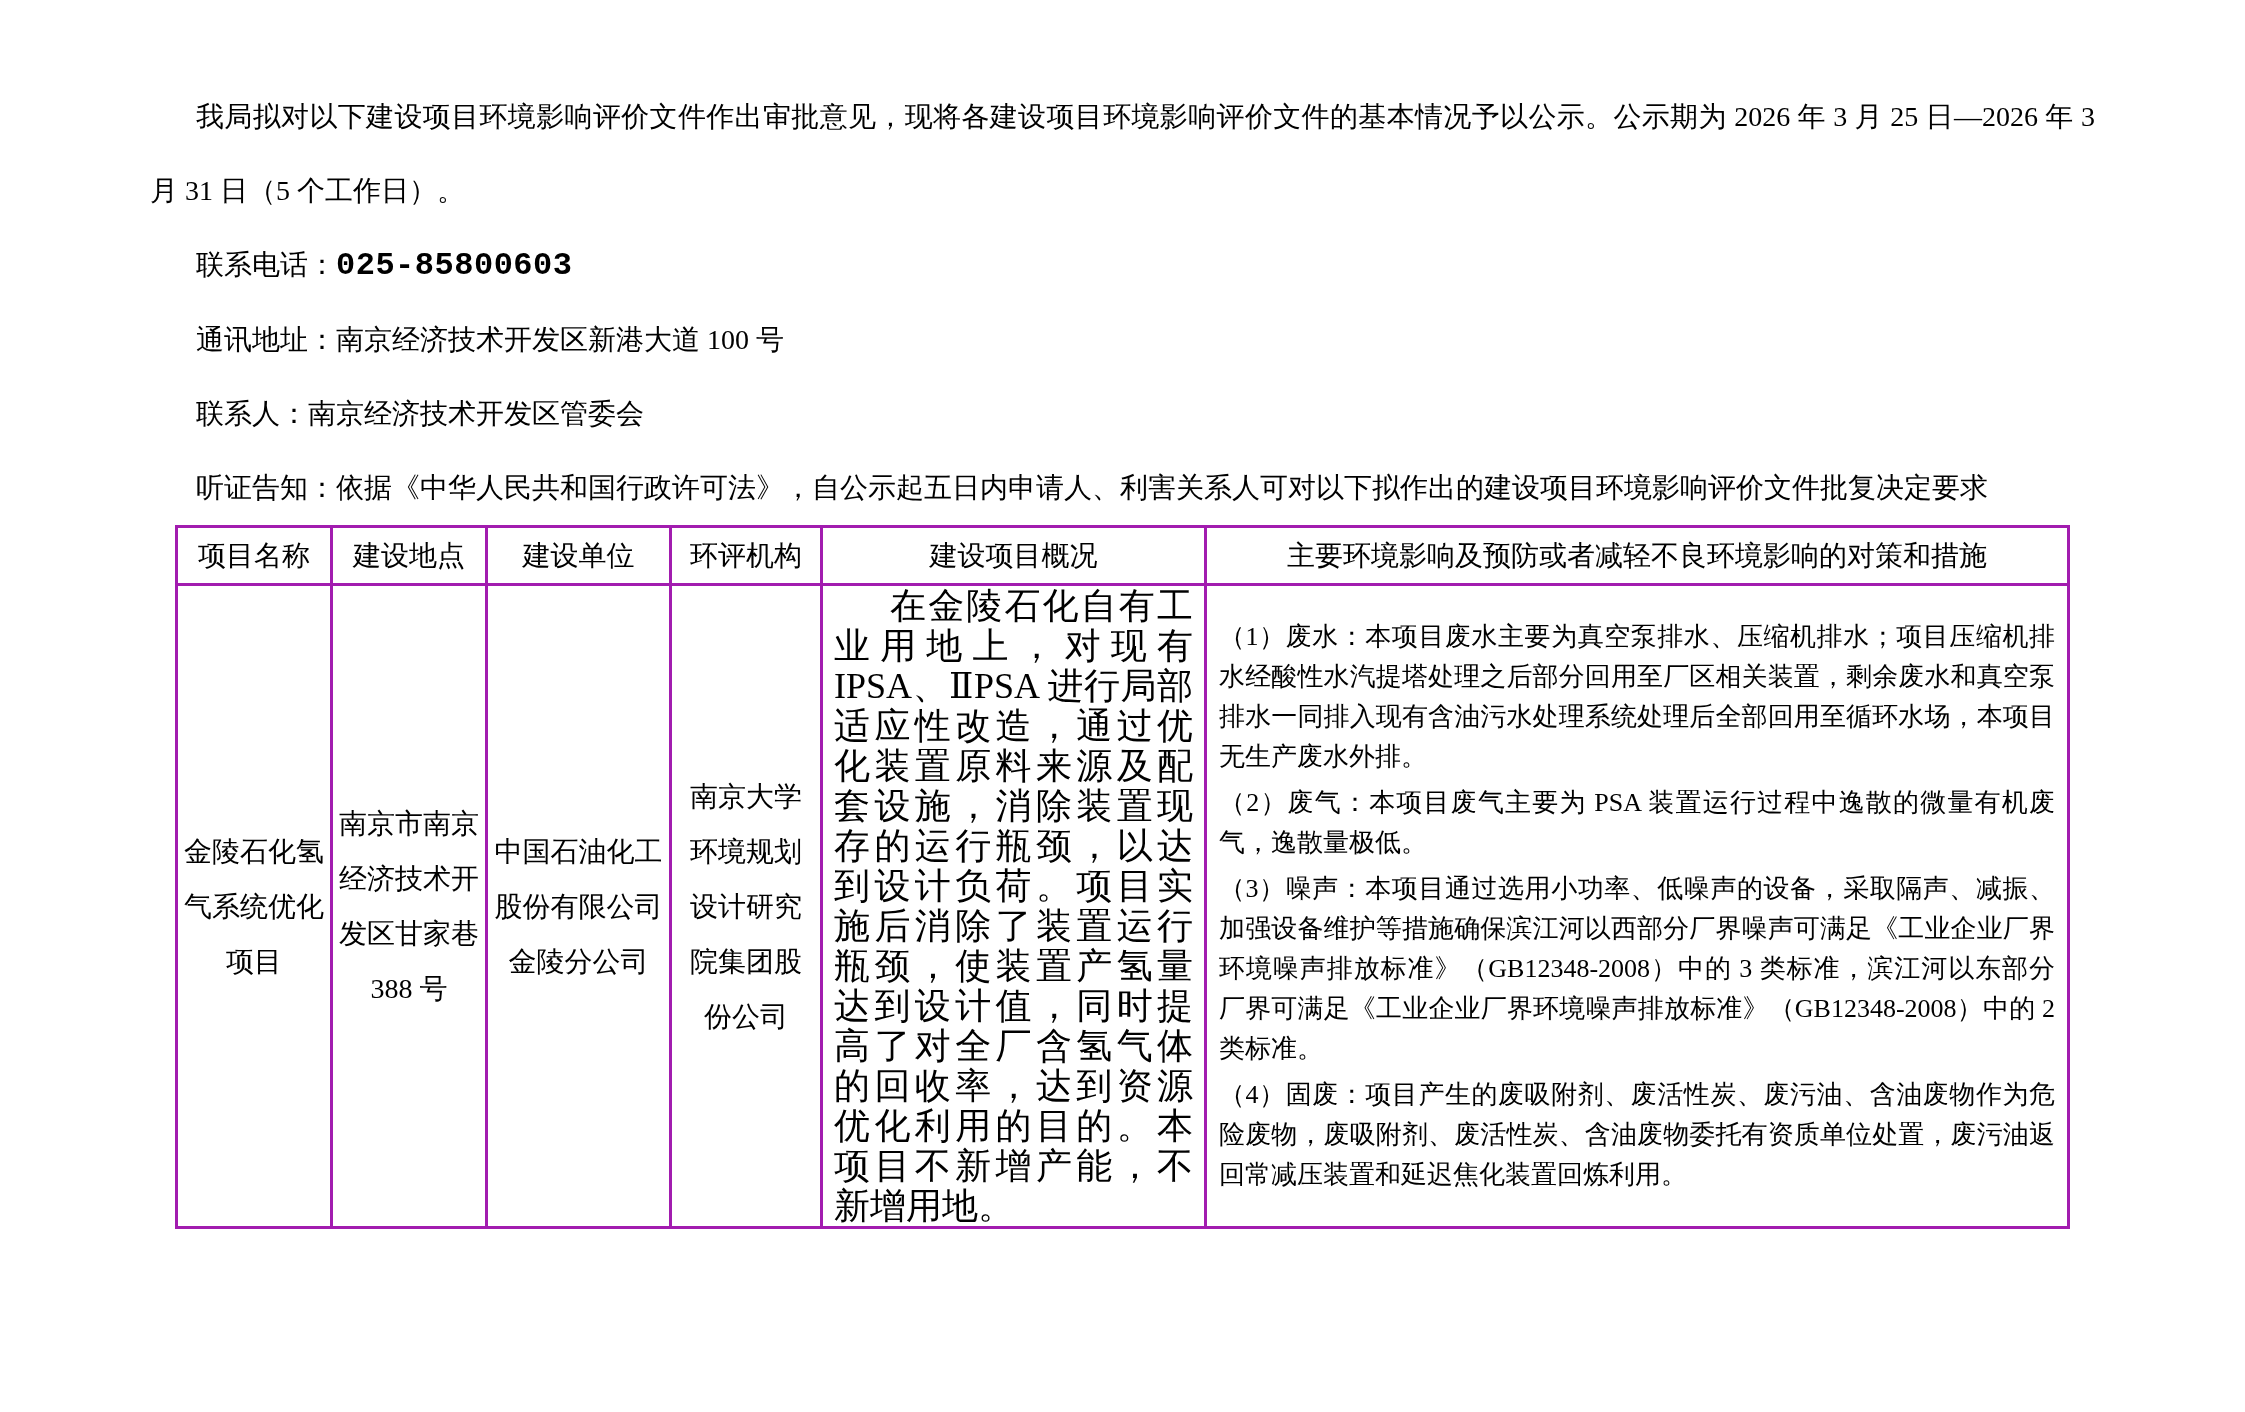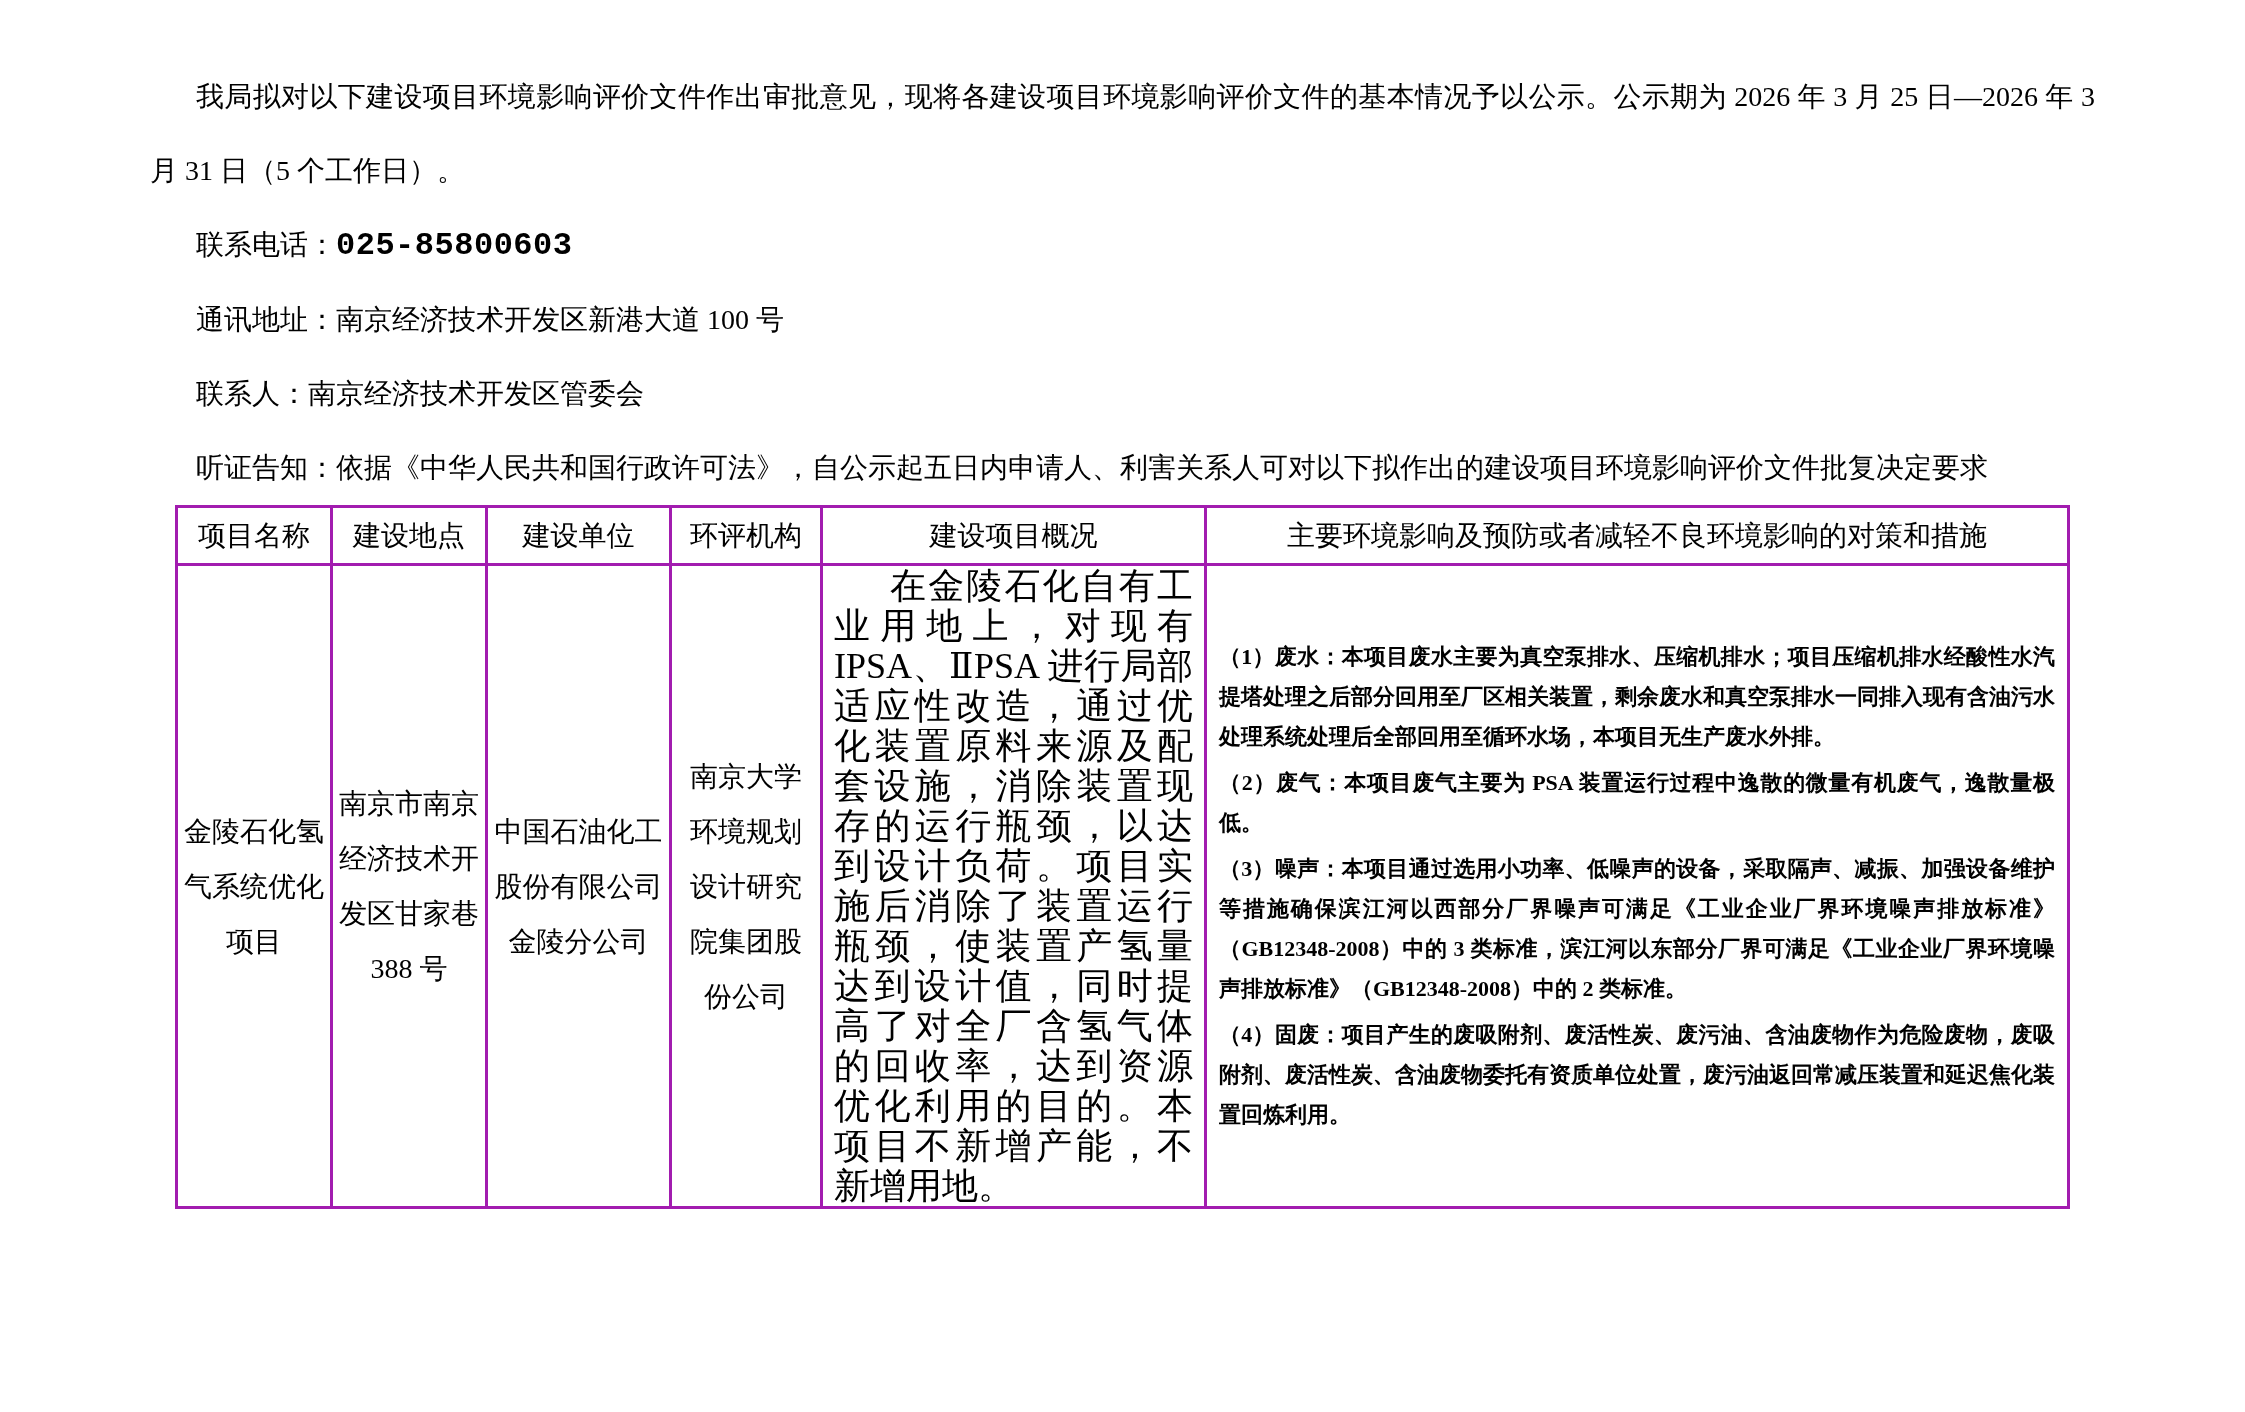--- a/index.html
+++ b/index.html
@@ -5,21 +5,21 @@
   html, body { margin: 0; padding: 0; background: #ffffff; }
   .page {
     position: relative;
     width: 2245px;
     height: 1412px;
     background: #ffffff;
     color: #000000;
     font-family: "Liberation Serif", "DejaVu Serif", serif;
     font-size: 28px;
     box-sizing: border-box;
-    padding-top: 60px;
+    padding-top: 80px;
     overflow: hidden;
   }
   .content { margin: 0 150px; }
   .para {
     margin: 0;
     line-height: 74px;
     text-align: justify;
   }
   .indent { text-indent: 46px; }
   .phone {
@@ -76,22 +76,21 @@
     font-size: 36px;
   }
   td.measures {
     vertical-align: middle;
     padding: 0 12px;
   }
   td.measures p {
     margin: 0;
     line-height: 40px;
     text-align: justify;
-    font-size: 22px;
-    font-weight: bold;
+    font-size: 26px;
   }
   td.measures p + p { margin-top: 6px; }
 </style>
 </head>
 <body>
 
 <div class="page">
   <div class="content">
     <p class="para indent">我局拟对以下建设项目环境影响评价文件作出审批意见，现将各建设项目环境影响评价文件的基本情况予以公示。公示期为 2026 年 3 月 25 日—2026 年 3 月 31 日（5 个工作日）。</p>
     <p class="para indent"><span>联系电话：</span><span class="phone">025-85800603</span></p>

